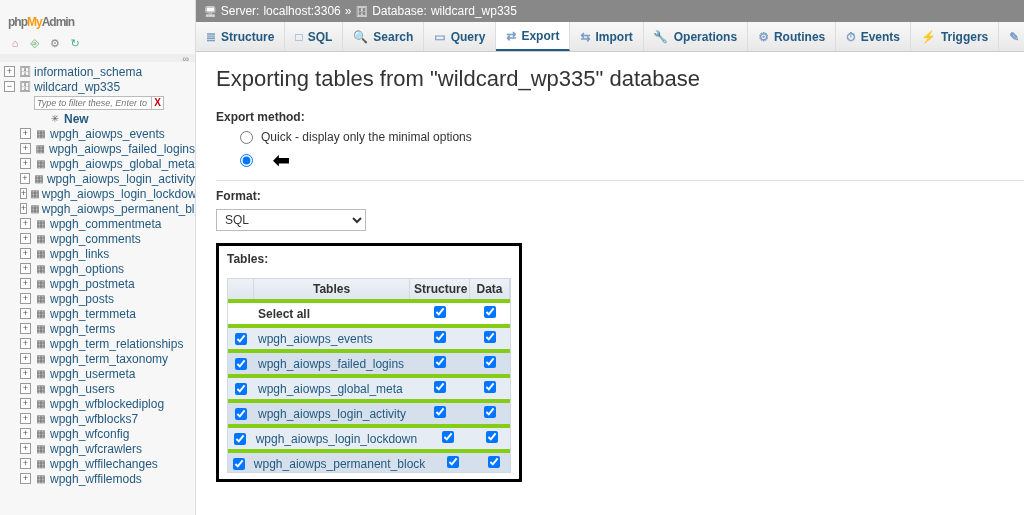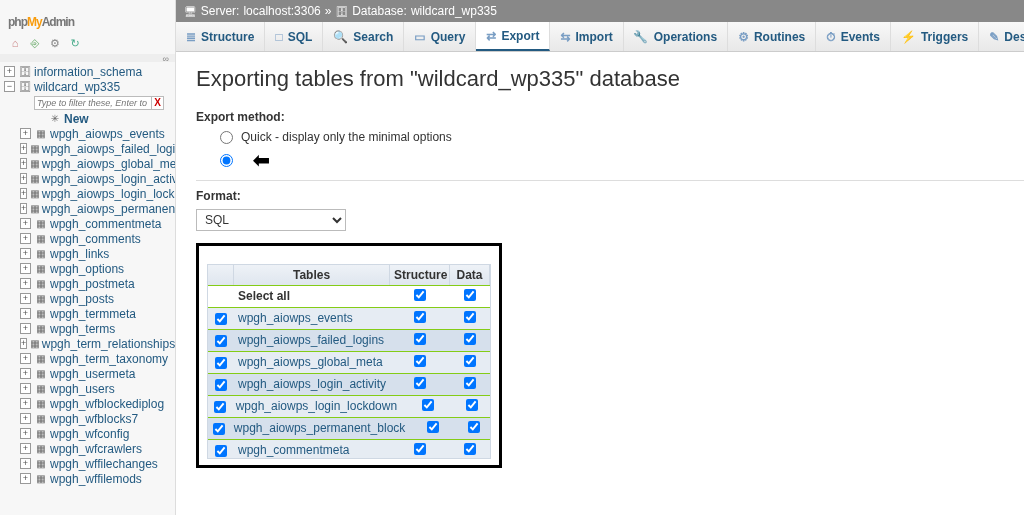--- a/index.html
+++ b/index.html
@@ -1,18 +1,18 @@
 <!DOCTYPE html>
 <html><head>
 <meta charset="utf-8">
 <style>
   *{box-sizing:border-box;margin:0;padding:0;font-family:sans-serif;font-size:12px}
   body{width:1024px;height:515px;overflow:hidden;background:#fff;display:flex}
   
-  .sidebar{width:176px;height:100%;background:#f7f7f7;border-right:1px solid #ddd;display:flex;flex-direction:column}
+  .sidebar{width:196px;height:100%;background:#f7f7f7;border-right:1px solid #ddd;display:flex;flex-direction:column}
   .logo{padding:6px 8px 2px;font-family:Verdana,sans-serif;font-size:22px;font-weight:bold;letter-spacing:-1px}
   .logo .p1{color:#777}.logo .p2{color:#f89c0e}.logo .p3{color:#777}
   .toolbar{display:flex;gap:6px;padding:2px 8px 4px}
   .toolbar span{width:14px;height:14px;display:inline-flex;align-items:center;justify-content:center;font-size:11px}
   .rf{display:flex;gap:10px;padding:2px 8px 4px;color:#235a81;font-size:11px}
   .collapse{height:8px;background:#eee;text-align:right;padding-right:6px;color:#888;font-size:9px}
   .tree{flex:1;overflow:hidden;padding:2px 0 2px 2px}
   .tnode{display:flex;align-items:center;height:15px;white-space:nowrap;overflow:hidden;color:#235a81;cursor:pointer}
   .tnode .tog{width:11px;height:11px;border:1px solid #999;background:#fff;display:inline-flex;align-items:center;justify-content:center;font-size:9px;line-height:9px;color:#555;margin-right:3px}
   .tnode .ic{width:14px;display:inline-flex;justify-content:center;margin-right:2px;font-size:10px;color:#666}
@@ -35,21 +35,21 @@
   .arrow{margin-left:12px;font-size:20px;font-weight:bold;color:#000;transform:scaleX(-1);display:inline-block}
   .hr{border:none;border-top:1px solid #ddd;margin:8px 0}
   select{width:150px;height:22px;border:1px solid #bbb;background:#fff;padding:0 4px;color:#333}
   
   .tblbox{border:3px solid #000;margin-top:12px;width:306px;padding:6px 8px}
   .tblgrid{margin-top:12px;max-height:195px;overflow-y:scroll;overflow-x:hidden;border:1px solid #cfd8e3}
   .thead{display:flex;background:linear-gradient(#eef2f7,#dfe6ef);font-weight:bold;color:#333;font-size:11px}
   .thead div{padding:3px 4px;border-right:1px solid #cfd8e3}
   .c-chk{width:26px;display:flex;justify-content:center;align-items:center}
   .c-name{flex:1}.c-struc{width:60px;text-align:center}.c-data{width:40px;text-align:center}
-  .trow{display:flex;border-top:1px solid #84cc16;font-size:11px}
+  .trow{display:flex;align-items:center;border-top:4px solid #84cc16;font-size:11px}
   .trow:nth-child(odd){background:#d6e0ec}
   .trow:nth-child(even){background:#e6ecf3}
   .trow.sel{background:#fff}
   .trow div{padding:3px 4px}
   .trow .c-name{color:#235a81}
   .trow.sel .c-name{font-weight:bold;color:#333}
   input[type=checkbox]{width:12px;height:12px}
 </style>
 </head>
 <body>
@@ -277,20 +277,21 @@
       <span class="arrow">➡</span>
     </div>
     <hr class="hr">
 
     <div class="sect">Format:</div>
     <select>
       <option>SQL</option>
     </select>
 
     <div class="tblbox">
+      <div class="sect" style="margin-top:0">Tables:</div>
       <div class="tblgrid">
         <div class="thead">
           <div class="c-chk"></div>
           <div class="c-name" style="text-align:center">Tables</div>
           <div class="c-struc">Structure</div>
           <div class="c-data">Data</div>
         </div>
         <div id="tblrows">
             <div class="trow sel">
               <div class="c-chk"></div>

